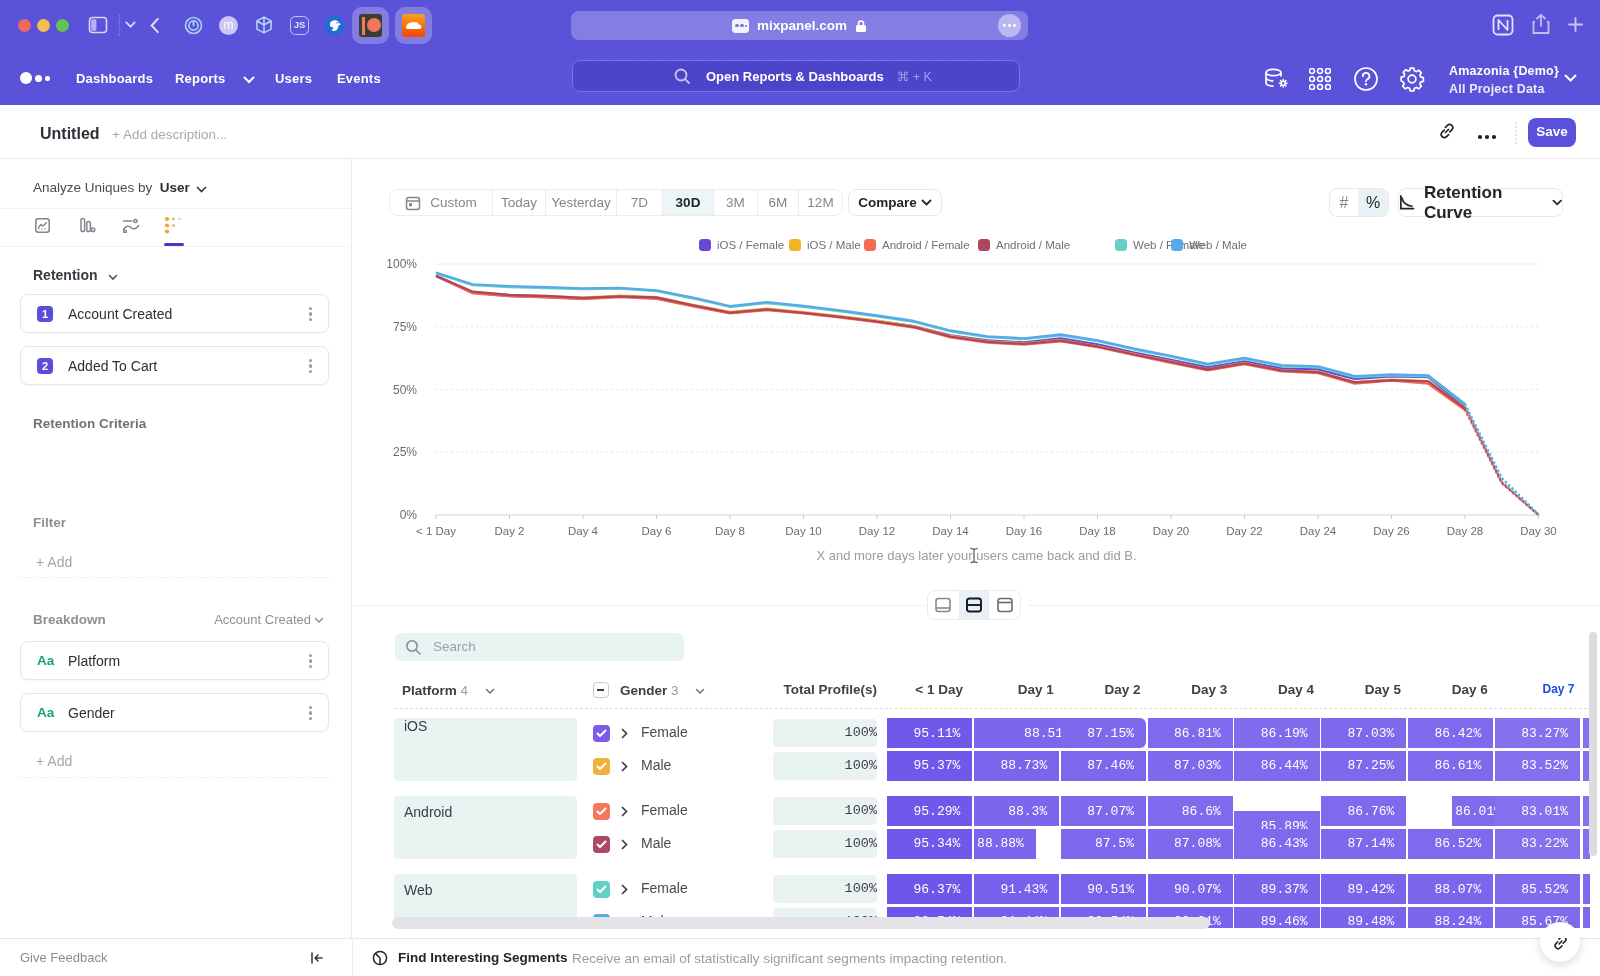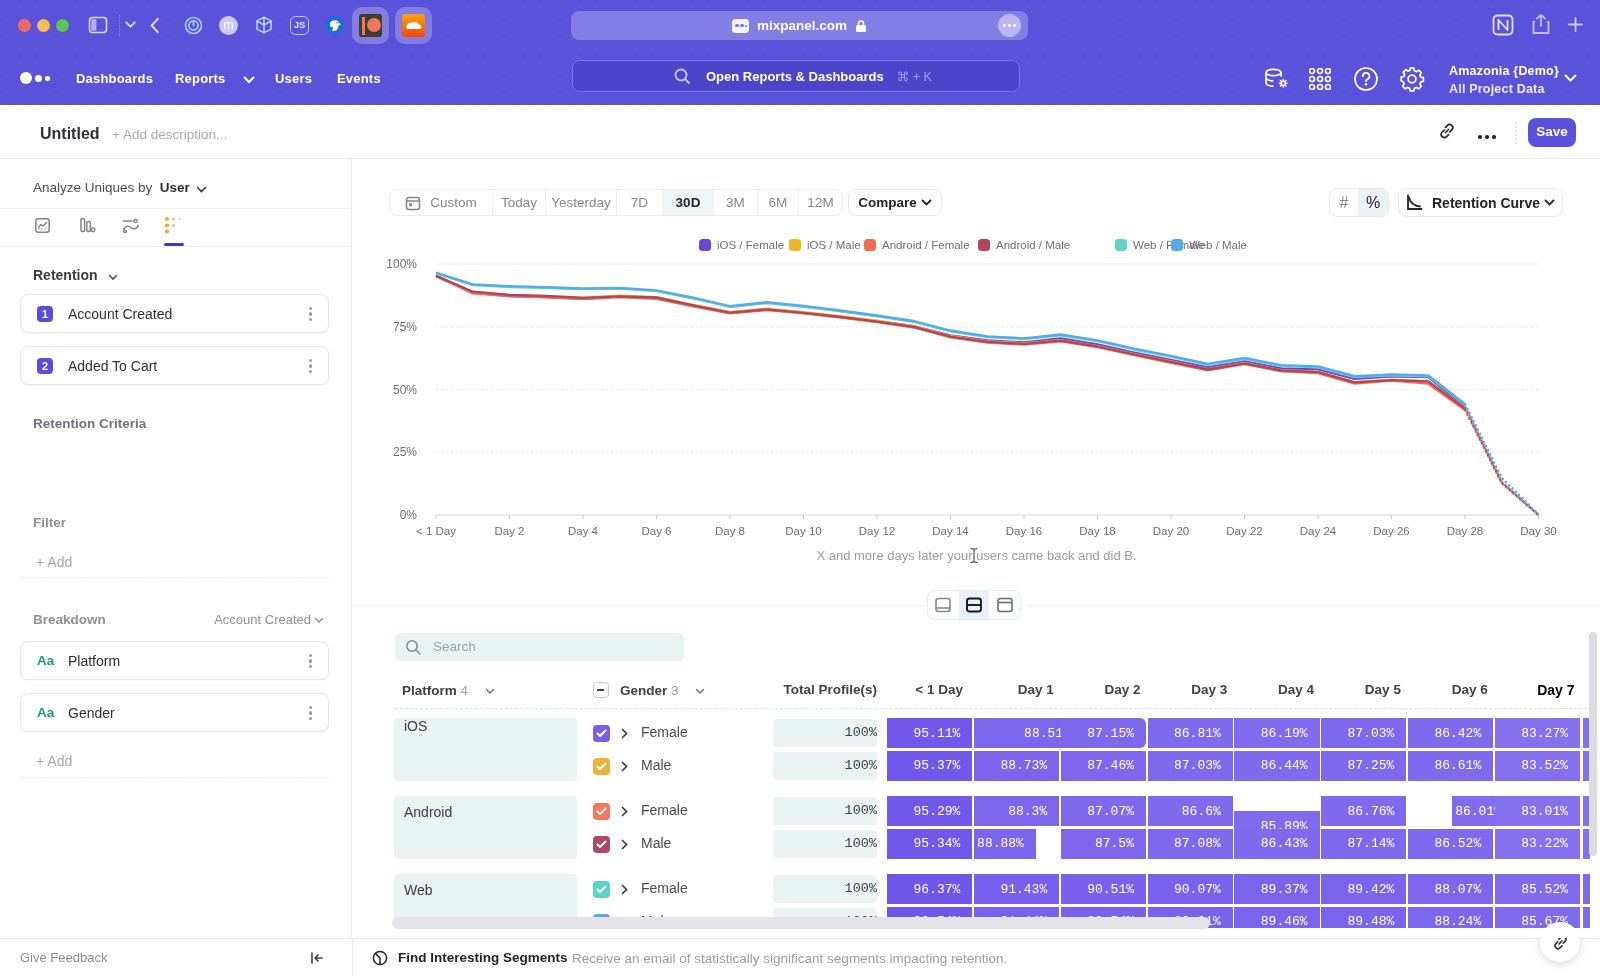--- a/index.html
+++ b/index.html
@@ -316,21 +316,21 @@
     <div class="seg" style="width:41px;">6M</div>
     <div class="seg" style="width:43px; border-right:none;">12M</div>
   </div>
   <div class="btnw" style="position:absolute; left:495px; top:30px; width:94px; height:27px; color:#23232b; font-size:13.5px; font-weight:bold;">Compare&nbsp;<svg width="11" height="8" viewBox="0 0 11 8">
         <path d="M1.5 1.5 L5.5 5.5 L9.5 1.5" fill="none" stroke="#23232b" stroke-width="1.8" stroke-linecap="round"></path>
       </svg></div>
   <div class="abs" style="left:976px; top:29px; width:60px; height:29px; border:1px solid #e8e8ed; border-radius:8px; display:flex;">
     <div style="width:29px; display:flex; align-items:center; justify-content:center; color:#85858f; font-size:16px;">#</div>
     <div style="width:31px; display:flex; align-items:center; justify-content:center; color:#23232b; font-size:16px; background:#e9f2f5; border-radius:0 8px 8px 0;">%</div>
   </div>
-  <div class="btnw" style="position:absolute; left:1045px; top:29px; width:165px; height:29px; color:#23232b; font-size:14px; font-weight:bold;">
+  <div class="btnw" style="position:absolute; left:1045px; top:29px; width:165px; height:29px; color:#23232b; font-size:17px; font-weight:bold;">
     <svg style="margin-right:9px;" width="17" height="17" viewBox="0 0 17 17">
         <path d="M2 1.5 V15 H15.5" fill="none" stroke="#23232b" stroke-width="1.8" stroke-linecap="round"></path>
         <path d="M3 3.5 Q5 11.5 14 12.5" fill="none" stroke="#23232b" stroke-width="1.8" stroke-linecap="round"></path>
       </svg>
     Retention Curve&nbsp;<svg width="11" height="8" viewBox="0 0 11 8">
         <path d="M1.5 1.5 L5.5 5.5 L9.5 1.5" fill="none" stroke="#23232b" stroke-width="1.8" stroke-linecap="round"></path>
       </svg>
   </div>
 
   <div class="legend" style="left:346px;"><span class="lsq" style="background:#6847d8;"></span>iOS / Female</div>
@@ -445,21 +445,21 @@
         <path d="M1.5 1.5 L5 5 L8.5 1.5" fill="none" stroke="#70707a" stroke-width="1.5" stroke-linecap="round"></path>
       </svg>
       <div class="abs" style="left:414px; top:60px; width:110px; text-align:right; color:#40404a; font-size:13.5px; font-weight:bold;">Total Profile(s)</div>
       <div class="abs" style="left:500px; top:60px; width:110px; text-align:right; color:#40404a; font-size:13.5px; font-weight:bold;">&lt; 1 Day</div>
       <div class="abs" style="left:590.7px; top:60px; width:110px; text-align:right; color:#40404a; font-size:13.5px; font-weight:bold;">Day 1</div>
       <div class="abs" style="left:677.5px; top:60px; width:110px; text-align:right; color:#40404a; font-size:13.5px; font-weight:bold;">Day 2</div>
       <div class="abs" style="left:764.3px; top:60px; width:110px; text-align:right; color:#40404a; font-size:13.5px; font-weight:bold;">Day 3</div>
       <div class="abs" style="left:851.0999999999999px; top:60px; width:110px; text-align:right; color:#40404a; font-size:13.5px; font-weight:bold;">Day 4</div>
       <div class="abs" style="left:937.9000000000001px; top:60px; width:110px; text-align:right; color:#40404a; font-size:13.5px; font-weight:bold;">Day 5</div>
       <div class="abs" style="left:1024.7px; top:60px; width:110px; text-align:right; color:#40404a; font-size:13.5px; font-weight:bold;">Day 6</div>
-      <div class="abs" style="left:1111.5px; top:60px; width:110px; text-align:right; color:#000000; font-size:14px; font-weight:bold;">Day 7</div>
+      <div class="abs" style="left:1111.5px; top:60px; width:110px; text-align:right; color:#1d4ed8; font-size:12px; font-weight:bold;">Day 7</div>
       <div class="abs" style="left:42px; top:86px; width:1192px; height:0; border-top:1px dashed #cfe4e2;"></div>
       <div class="shim" style="left:41px; top:96px; width:183px; height:63px;"></div>
       <div class="glabel" style="left:51px; top:96px;">iOS</div>
       <div class="gcheck" style="left:240px; top:103px; background:#7c5cea;">
         <svg width="11" height="9" viewBox="0 0 11 9">
           <path d="M1.5 4.5 L4 7 L9.5 1.5" fill="none" stroke="#fff" stroke-width="2" stroke-linecap="round" stroke-linejoin="round"></path>
         </svg>
       </div>
       <svg class="abs" style="left:268px; top:106px;" width="7" height="11" viewBox="0 0 7 11">
         <path d="M1.5 1.5 L5.5 5.5 L1.5 9.5" fill="none" stroke="#3c3c46" stroke-width="1.7" stroke-linecap="round"></path>

